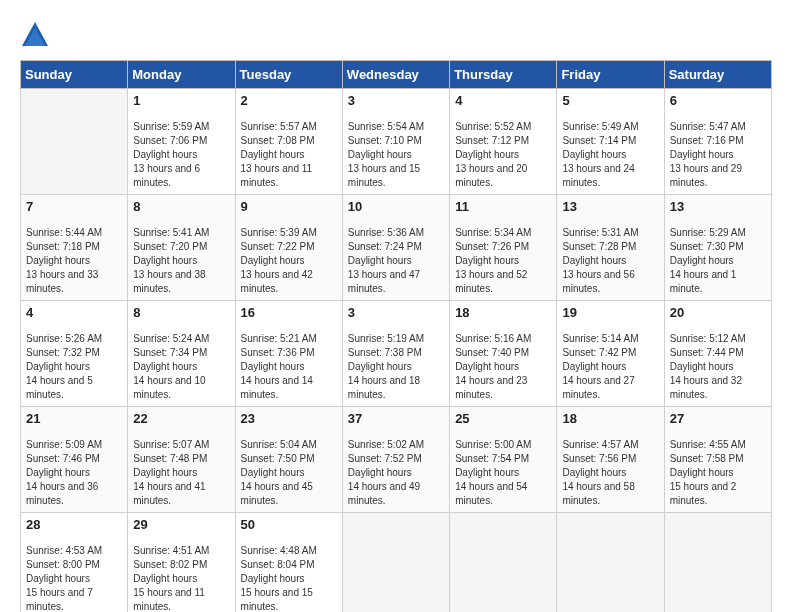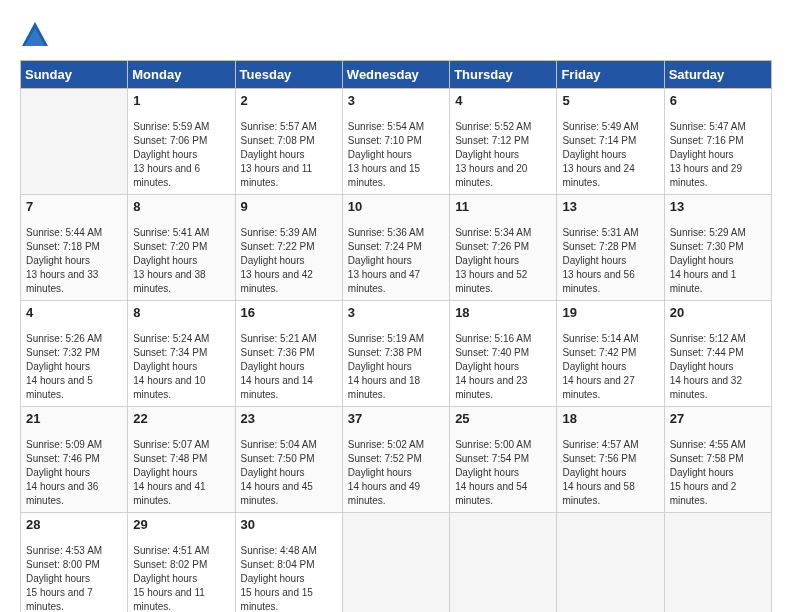--- a/index.html
+++ b/index.html
@@ -390,21 +390,21 @@
         <td>
           <div class="day-num">29</div>
           <div class="day-detail">
             Sunrise: 4:51 AM<br>
             Sunset: 8:02 PM<br>
             Daylight hours<br>
             15 hours and 11 minutes.
           </div>
         </td>
         <td>
-          <div class="day-num">30</div>
+          <div class="day-num">50</div>
           <div class="day-detail">
             Sunrise: 4:48 AM<br>
             Sunset: 8:04 PM<br>
             Daylight hours<br>
             15 hours and 15 minutes.
           </div>
         </td>
         <td class="empty"></td>
         <td class="empty"></td>
         <td class="empty"></td>

